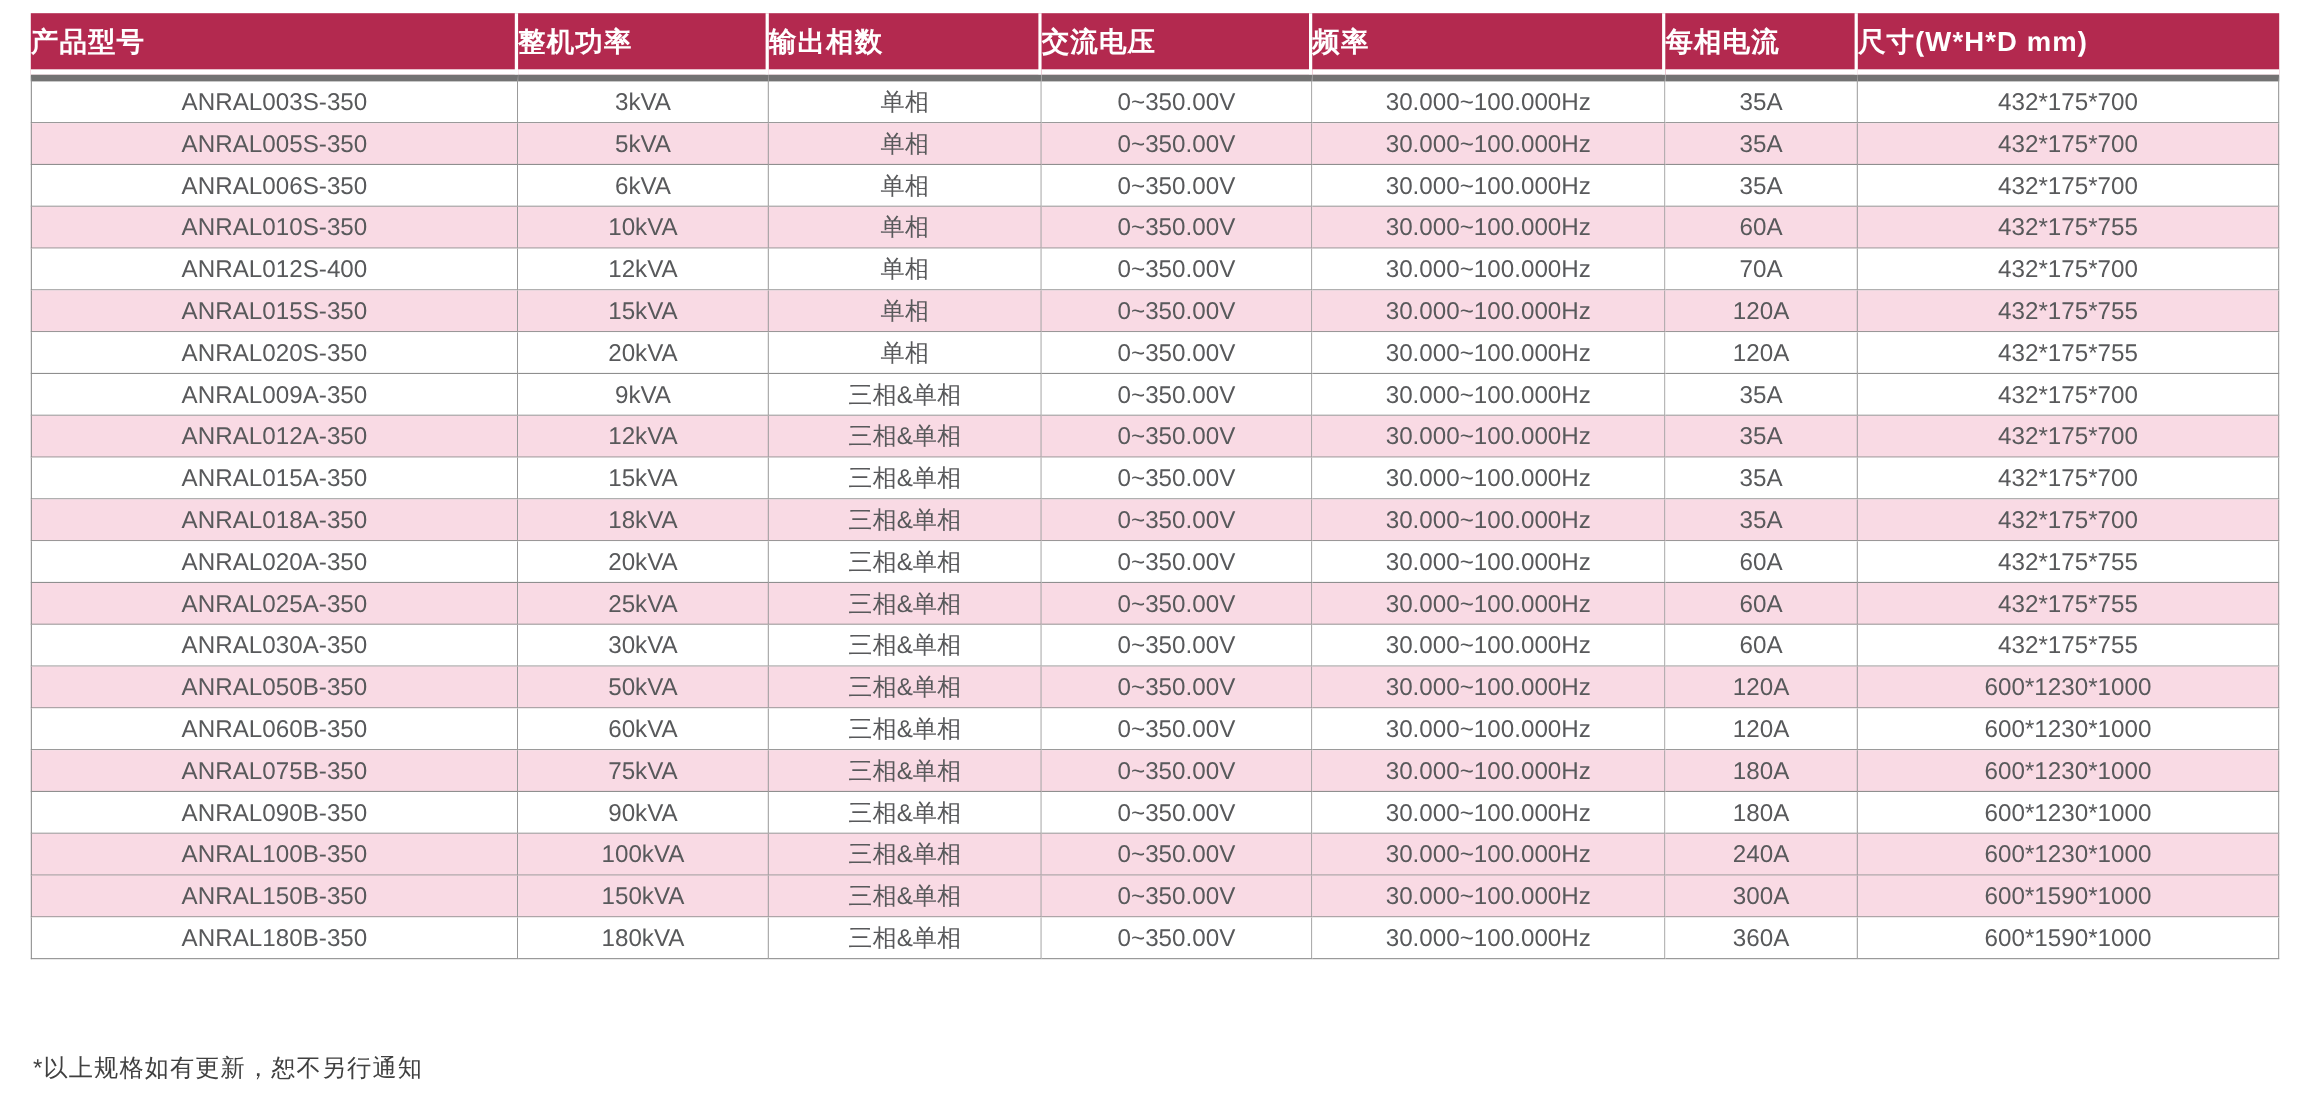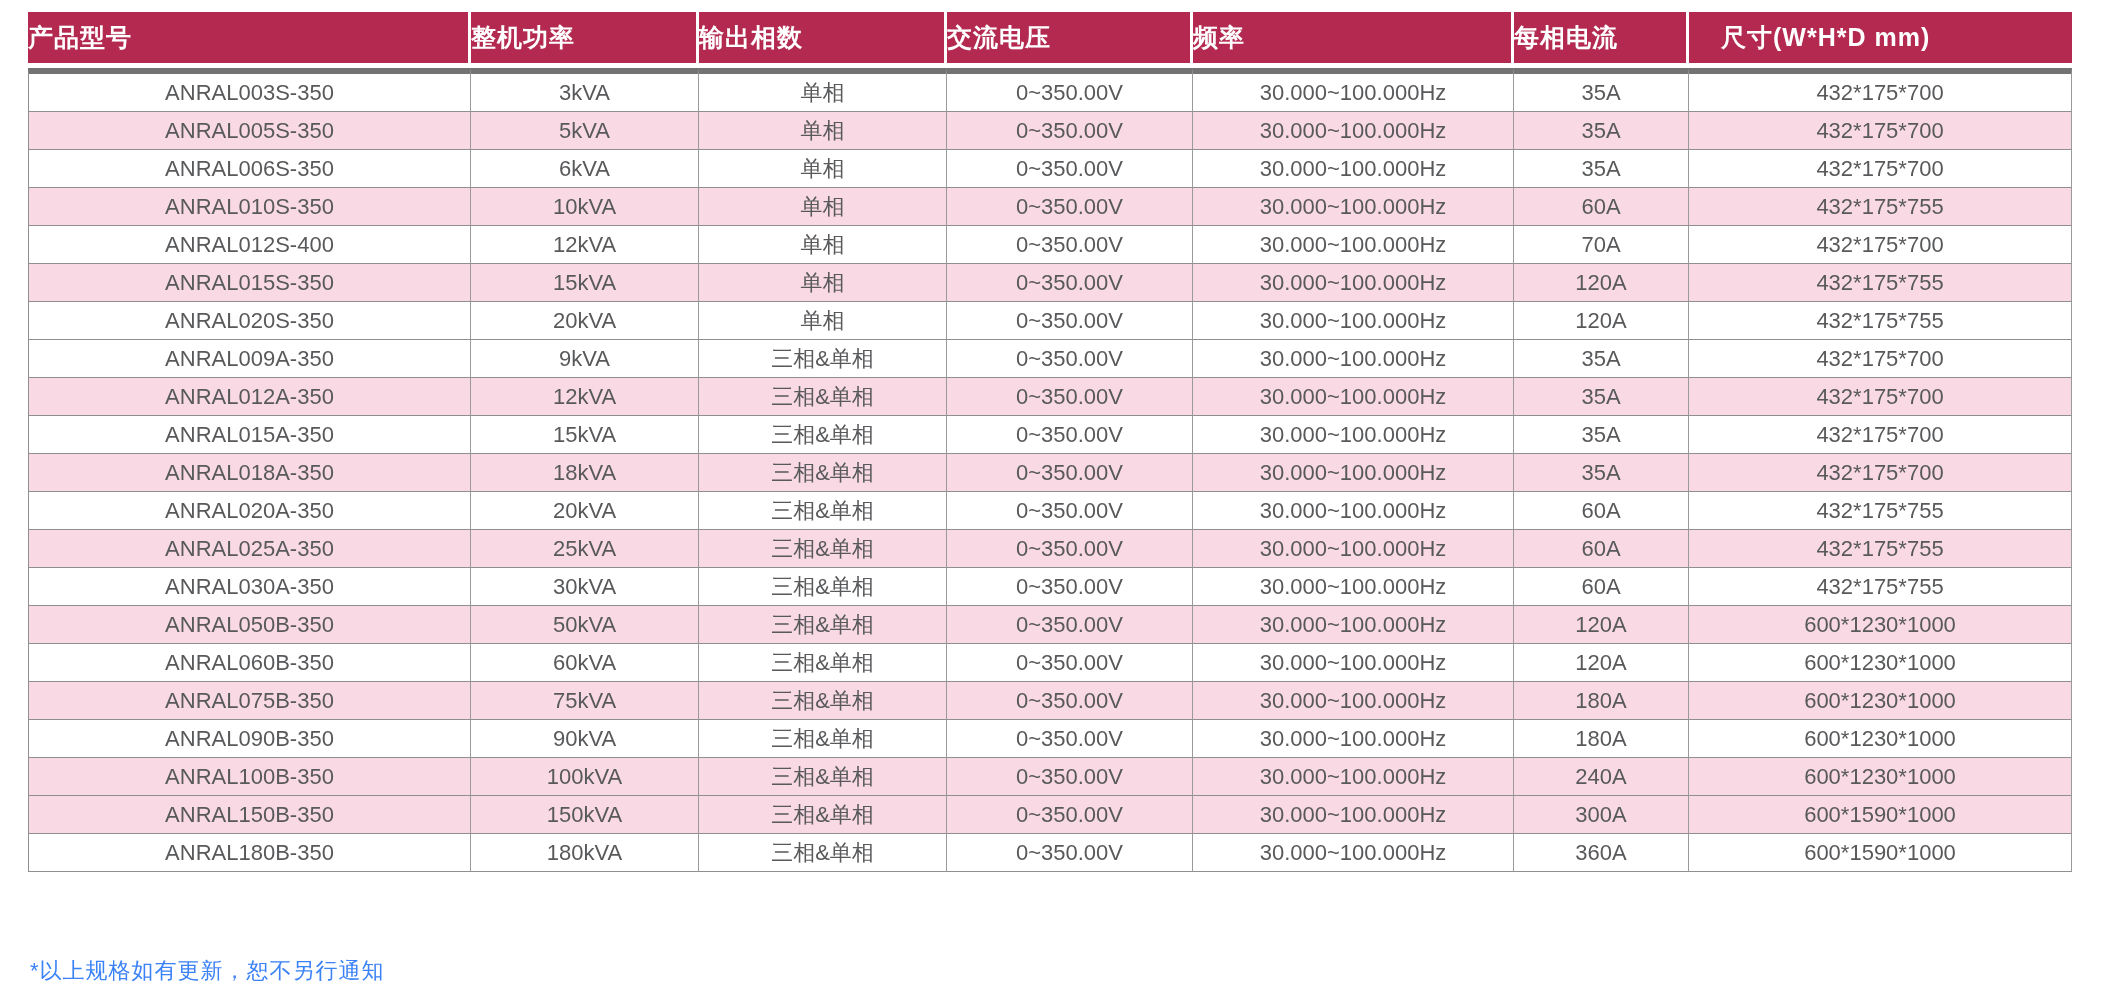--- a/index.html
+++ b/index.html
@@ -40,21 +40,21 @@
     font-size: 25px;
     font-weight: bold;
     height: 51px;
     text-align: left;
     vertical-align: middle;
     border-right: 3px solid #ffffff;
     border-bottom: 5px solid #ffffff;
     padding: 0;
     letter-spacing: 1px;
   }
-  thead th:last-child { border-right: none; padding-left: 32px; }
+  thead th:last-child { border-right: none; }
 
   tbody td {
     background: #ffffff;
     color: var(--body-text, #58595b);
     font-size: 22px;
     height: 37px;
     text-align: center;
     vertical-align: middle;
     border-right: 1px solid #9a9a9a;
     border-bottom: 1px solid #8f8f8f;
@@ -64,21 +64,21 @@
   }
   tbody td:first-child { border-left: 1px solid #8f8f8f; }
   tbody tr:first-child td { border-top: 6px solid #737373; }
   tbody tr.alt td { background: var(--alt-bg, #F9DAE4); }
 
   .footnote {
     position: absolute;
     left: 30px;
     top: 956px;
     font-size: 22px;
-    color: #3b82f6;
+    color: #404040;
     letter-spacing: 1px;
   }
 </style>
 </head>
 <body>
 
 <div class="canvas">
 
   <table class="spec-table">
     <colgroup>

